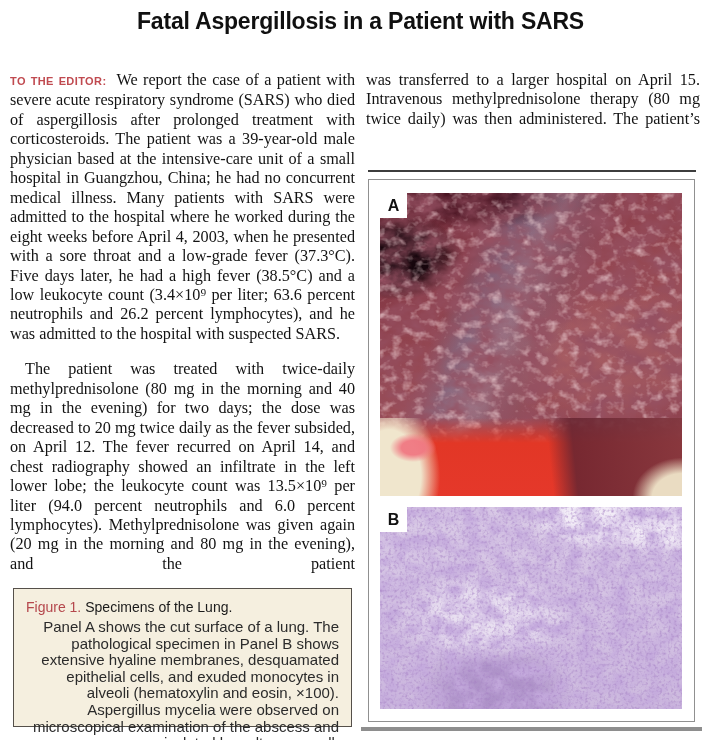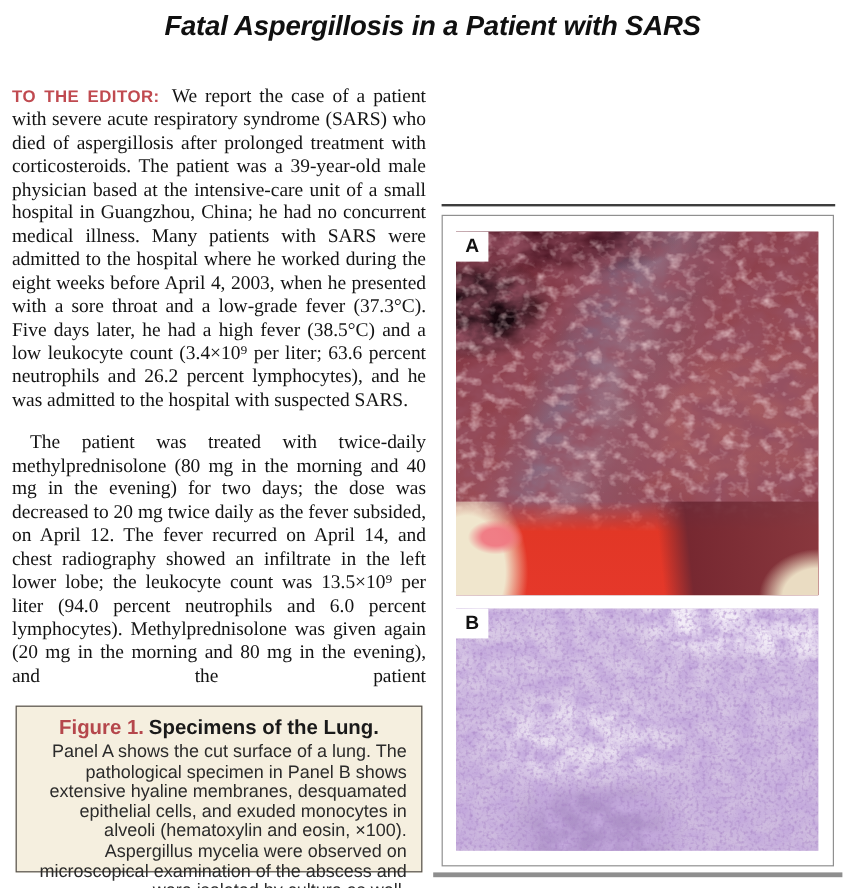--- a/index.html
+++ b/index.html
@@ -2,31 +2,31 @@
 <html><head>
 <meta charset="utf-8">
 <style>
   html,body{margin:0;padding:0;background:#ffffff;}
   .page{position:relative;width:721px;height:740px;background:#ffffff;overflow:hidden;
         font-family:"Liberation Serif",serif;color:#131313;}
 
   
   .article-title{position:absolute;top:7px;left:0;width:721px;text-align:center;
                  font-family:"Liberation Sans",sans-serif;font-weight:bold;
-                 font-size:23px;line-height:28px;color:#101010;letter-spacing:-0.2px;font-style:italic;}
+                 font-size:23px;line-height:28px;color:#101010;letter-spacing:-0.2px;}
 
   
   .col-left{position:absolute;left:10px;top:71px;width:345px;}
   .col-right{position:absolute;left:366px;top:71px;width:334px;}
   .body-par{margin:0;font-size:16.2px;line-height:19.45px;text-align:justify;
             color:#131313;}
   .body-par.cont{text-align-last:justify;}
   .body-par.indent{text-indent:15px;margin-top:16px;}
   .lead-in{font-family:"Liberation Sans",sans-serif;font-weight:bold;
-           font-size:14px;letter-spacing:0.4px;color:#c04a50;margin-right:10px;}
+           font-size:11px;letter-spacing:0.4px;color:#c04a50;margin-right:10px;}
 
   
   .fig-top-rule{position:absolute;left:368px;top:170px;width:328px;height:2px;background:#3d3d3d;}
   .fig-bottom-rule{position:absolute;left:361px;top:727px;width:341px;height:4px;background:#8e8e8e;}
   .figure-frame{position:absolute;left:368px;top:179px;width:327px;height:543px;
                 box-sizing:border-box;border:1.5px solid #909090;background:#ffffff;}
   .photo{position:absolute;left:11px;width:302px;overflow:hidden;}
   .photo-a{top:13px;height:303px;
     background:
       radial-gradient(ellipse 95px 60px at 5% 21%, rgba(14,2,8,0.93) 0 38%, rgba(14,2,8,0) 72%),
@@ -50,39 +50,42 @@
       linear-gradient(84deg, rgba(0,0,0,0) 56%, rgba(104,38,50,0.88) 64%, rgba(130,56,64,0.92) 100%),
       linear-gradient(to top, #e5382a 0%, #e23726 68%, rgba(224,55,38,0) 100%);}
   .panel-label{position:absolute;left:0;top:0;width:27px;height:25px;background:#ffffff;
                font-family:"Liberation Sans",sans-serif;font-weight:bold;font-size:16px;
                color:#111;display:flex;align-items:center;justify-content:center;}
 
   
   .caption-box{position:absolute;left:13px;top:588px;width:339px;height:139px;
                box-sizing:border-box;background:#f5efdf;border:1.5px solid #55504a;
                padding:9px 12px 6px 12px;font-family:"Liberation Sans",sans-serif;}
-  .caption-head{font-size:17px;font-weight:bold;line-height:18px;color:#1a1a1a;text-align:center;}
+  .caption-head{font-size:14px;font-weight:normal;line-height:18px;color:#1a1a1a;}
   .caption-fig-label{color:#b5474c;margin-right:4px;}
   .caption-body{margin-top:3px;font-size:15px;line-height:16.6px;color:#2b2b2b;
                 text-align:right;}
 </style>
 </head>
 <body>
 
 <div class="page">
 
   <div class="article-title">
     <div>Fatal Aspergillosis in a Patient with SARS</div>
   </div>
 
   <div class="col-left">
     <p class="body-par"><span class="lead-in">TO THE EDITOR:</span><span>We report the case of a patient with severe acute respiratory syndrome (SARS) who died of aspergillosis after prolonged treatment with corticosteroids. The patient was a 39-year-old male physician based at the intensive-care unit of a small hospital in Guangzhou, China; he had no concurrent medical illness. Many patients with SARS were admitted to the hospital where he worked during the eight weeks before April 4, 2003, when he presented with a sore throat and a low-grade fever (37.3°C). Five days later, he had a high fever (38.5°C) and a low leukocyte count (3.4×10⁹ per liter; 63.6 percent neutrophils and 26.2 percent lymphocytes), and he was admitted to the hospital with suspected SARS.</span></p>
     <p class="body-par cont indent">The patient was treated with twice-daily methylprednisolone (80 mg in the morning and 40 mg in the evening) for two days; the dose was decreased to 20 mg twice daily as the fever subsided, on April 12. The fever recurred on April 14, and chest radiography showed an infiltrate in the left lower lobe; the leukocyte count was 13.5×10⁹ per liter (94.0 percent neutrophils and 6.0 percent lymphocytes). Methylprednisolone was given again (20 mg in the morning and 80 mg in the evening), and the patient</p>
   </div>
 
+  <div class="col-right">
+    <p class="body-par cont">was transferred to a larger hospital on April 15. Intravenous methylprednisolone therapy (80 mg twice daily) was then administered. The patient’s</p>
+  </div>
 
   <div class="fig-top-rule"></div>
 
   <div class="figure-frame">
 
     <div class="photo photo-a">
       <svg class="noise" width="302" height="303" viewBox="0 0 302 303" preserveAspectRatio="none">
         <defs>
           <filter id="fA1" x="0" y="0" width="100%" height="100%">
             <feTurbulence type="fractalNoise" baseFrequency="0.035 0.05" numOctaves="4" seed="8"></feTurbulence>

